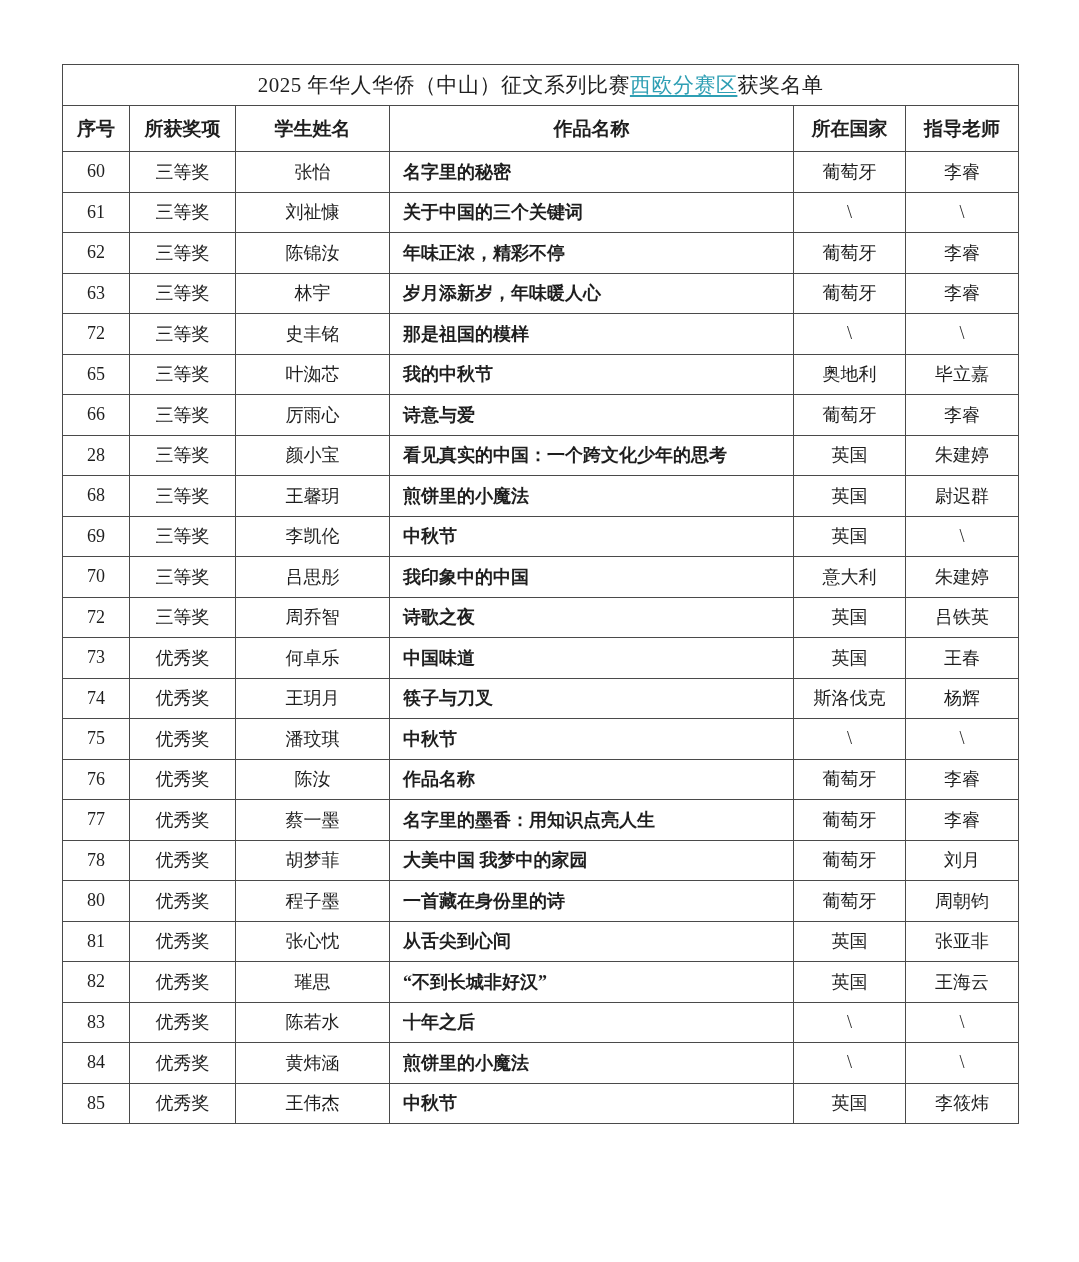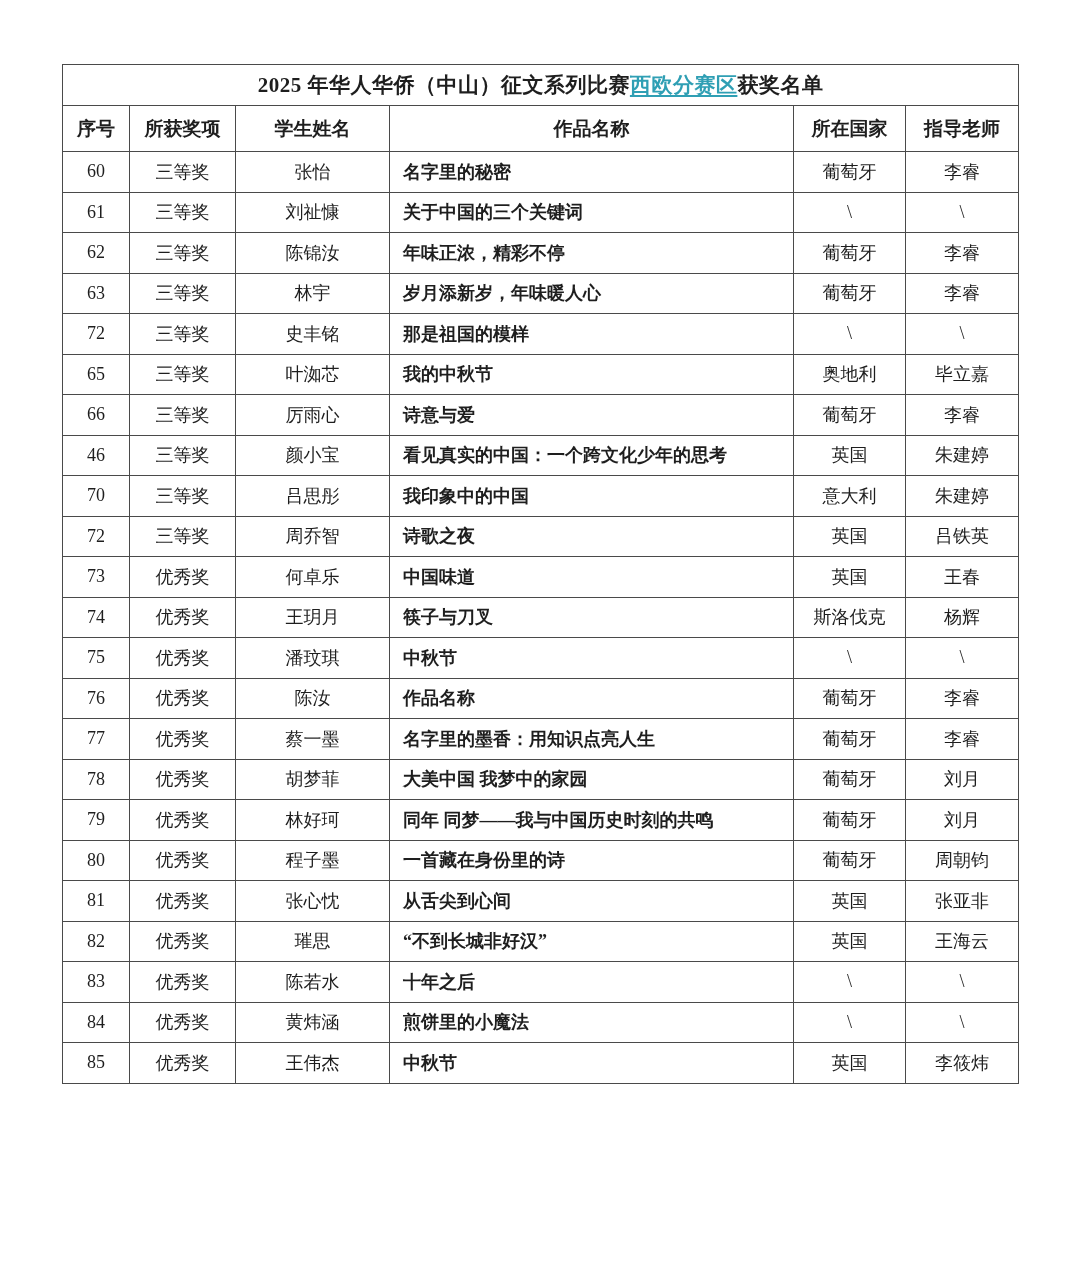--- a/index.html
+++ b/index.html
@@ -24,21 +24,21 @@
   }
   col.c0 { width:67px; }
   col.c1 { width:106px; }
   col.c2 { width:154px; }
   col.c3 { width:404px; }
   col.c4 { width:112px; }
   col.c5 { width:113px; }
   tr.title-row td {
     height:40px;
     text-align:center;
-    font-weight:bold;
+    font-weight:normal;
     font-size:21px;
     letter-spacing:0.5px;
   }
   tr.header-row th {
     height:45px;
     text-align:center;
     font-weight:bold;
     font-size:19px;
   }
   tr.data-row td {
@@ -131,26 +131,42 @@
         </tr>
         <tr class="data-row">
           <td>66</td>
           <td>三等奖</td>
           <td>厉雨心</td>
           <td class="work-title">诗意与爱</td>
           <td>葡萄牙</td>
           <td>李睿</td>
         </tr>
         <tr class="data-row">
-          <td>46</td>
+          <td>28</td>
           <td>三等奖</td>
           <td>颜小宝</td>
           <td class="work-title">看见真实的中国：一个跨文化少年的思考</td>
           <td>英国</td>
           <td>朱建婷</td>
+        </tr>
+        <tr class="data-row">
+          <td>68</td>
+          <td>三等奖</td>
+          <td>王馨玥</td>
+          <td class="work-title">煎饼里的小魔法</td>
+          <td>英国</td>
+          <td>尉迟群</td>
+        </tr>
+        <tr class="data-row">
+          <td>69</td>
+          <td>三等奖</td>
+          <td>李凯伦</td>
+          <td class="work-title">中秋节</td>
+          <td>英国</td>
+          <td>\</td>
         </tr>
         <tr class="data-row">
           <td>70</td>
           <td>三等奖</td>
           <td>吕思彤</td>
           <td class="work-title">我印象中的中国</td>
           <td>意大利</td>
           <td>朱建婷</td>
         </tr>
         <tr class="data-row">
@@ -199,28 +215,20 @@
           <td>蔡一墨</td>
           <td class="work-title">名字里的墨香：用知识点亮人生</td>
           <td>葡萄牙</td>
           <td>李睿</td>
         </tr>
         <tr class="data-row">
           <td>78</td>
           <td>优秀奖</td>
           <td>胡梦菲</td>
           <td class="work-title">大美中国 我梦中的家园</td>
-          <td>葡萄牙</td>
-          <td>刘月</td>
-        </tr>
-        <tr class="data-row">
-          <td>79</td>
-          <td>优秀奖</td>
-          <td>林好珂</td>
-          <td class="work-title">同年 同梦——我与中国历史时刻的共鸣</td>
           <td>葡萄牙</td>
           <td>刘月</td>
         </tr>
         <tr class="data-row">
           <td>80</td>
           <td>优秀奖</td>
           <td>程子墨</td>
           <td class="work-title">一首藏在身份里的诗</td>
           <td>葡萄牙</td>
           <td>周朝钧</td>

